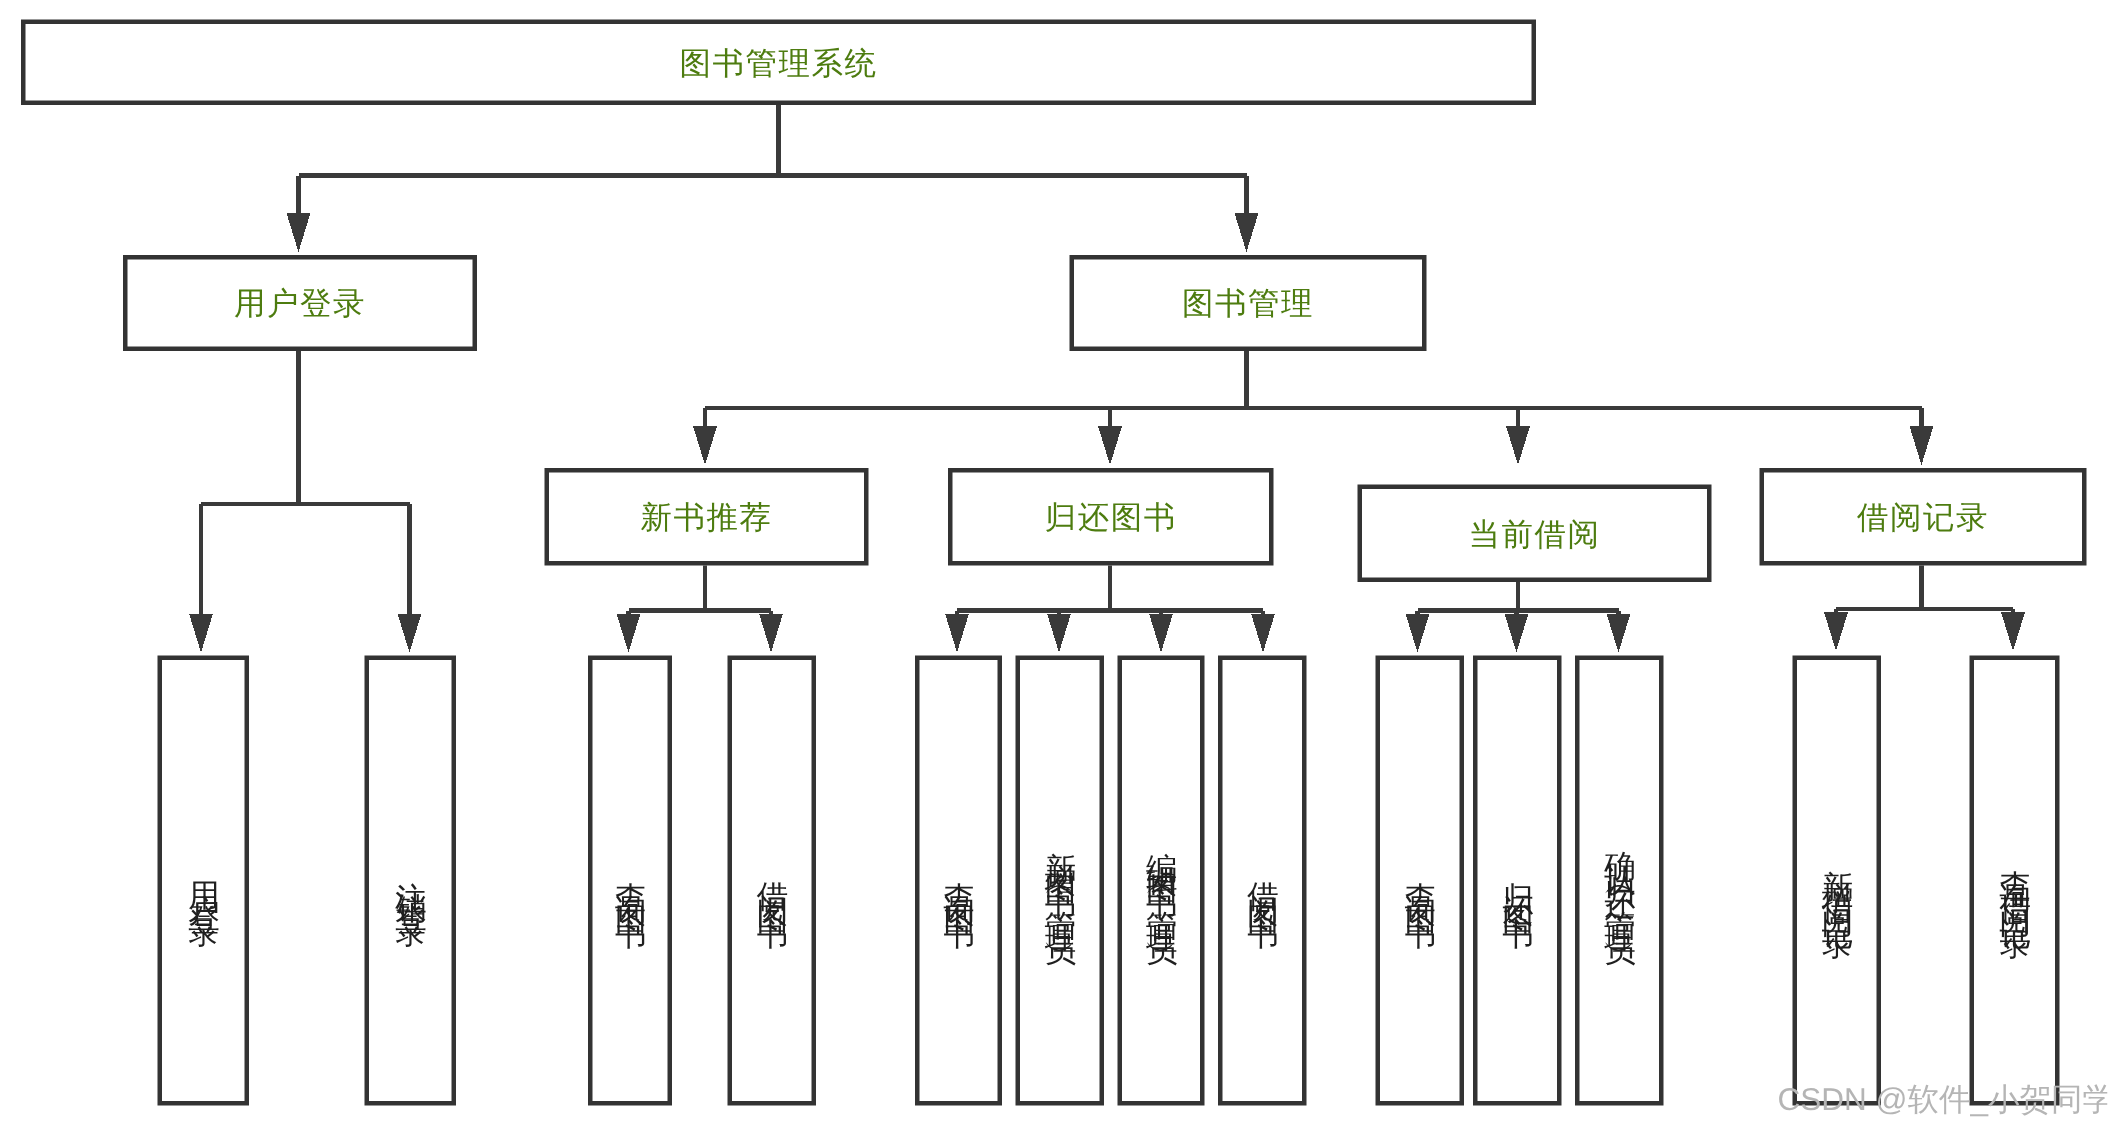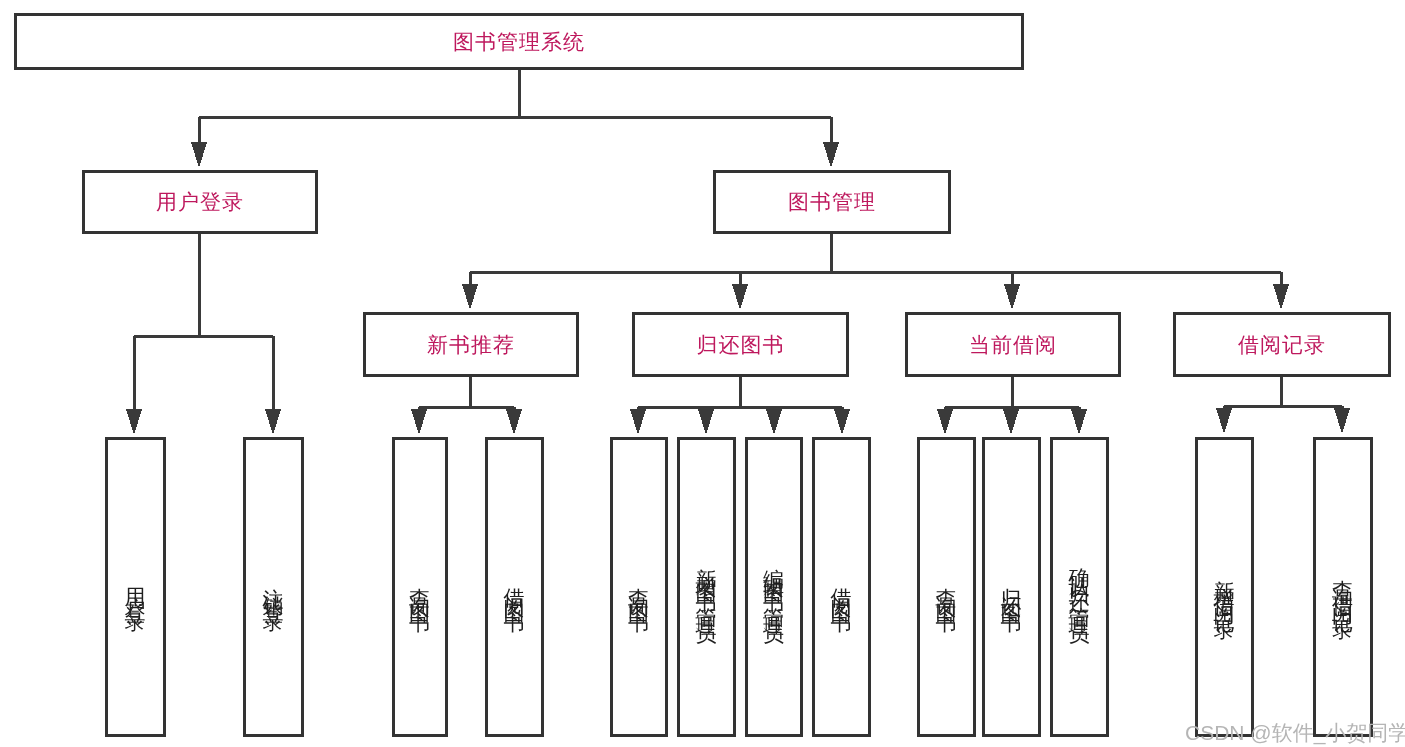--- a/index.html
+++ b/index.html
@@ -28,21 +28,21 @@
     background: #ffffff;
     border: 3px solid #333333;
     display: flex;
     align-items: center;
     justify-content: center;
     z-index: 2;
   }
   .hbox .label {
     font-size: 21px;
     letter-spacing: 1px;
-    color: #be185d;
+    color: #4d7c0f;
   }
   .vbox {
     position: absolute;
     box-sizing: border-box;
     top: 437px;
     height: 300px;
     background: #ffffff;
     border: 3px solid #333333;
     display: flex;
     align-items: center;
@@ -59,21 +59,21 @@
     white-space: nowrap;
   }
   
   #n-root        { left: 14px;   top: 13px;  width: 1010px; height: 57px; }
   
   #n-user-login  { left: 82px;   top: 170px; width: 236px;  height: 64px; }
   #n-book-mgmt   { left: 713px;  top: 170px; width: 238px;  height: 64px; text-align: center; }
   
   #n-new-book    { left: 363px;  top: 312px; width: 216px;  height: 65px; text-align: center; }
   #n-borrow      { left: 632px;  top: 312px; width: 217px;  height: 65px; }
-  #n-current     { left: 905px;  top: 312px; width: 216px;  height: 65px; }
+  #n-current     { left: 905px;  top: 323px; width: 236px;  height: 65px; }
   #n-records     { left: 1173px; top: 312px; width: 218px;  height: 65px; }
   
   #v-login       { left: 105px;  width: 61px; }
   #v-logout      { left: 243px;  width: 61px; }
   #v-query1      { left: 392px;  width: 56px; }
   #v-borrow1     { left: 485px;  width: 59px; }
   #v-query2      { left: 610px;  width: 58px; }
   #v-add-book    { left: 677px;  width: 59px; }
   #v-edit-book   { left: 745px;  width: 58px; }
   #v-borrow2     { left: 812px;  width: 59px; }

